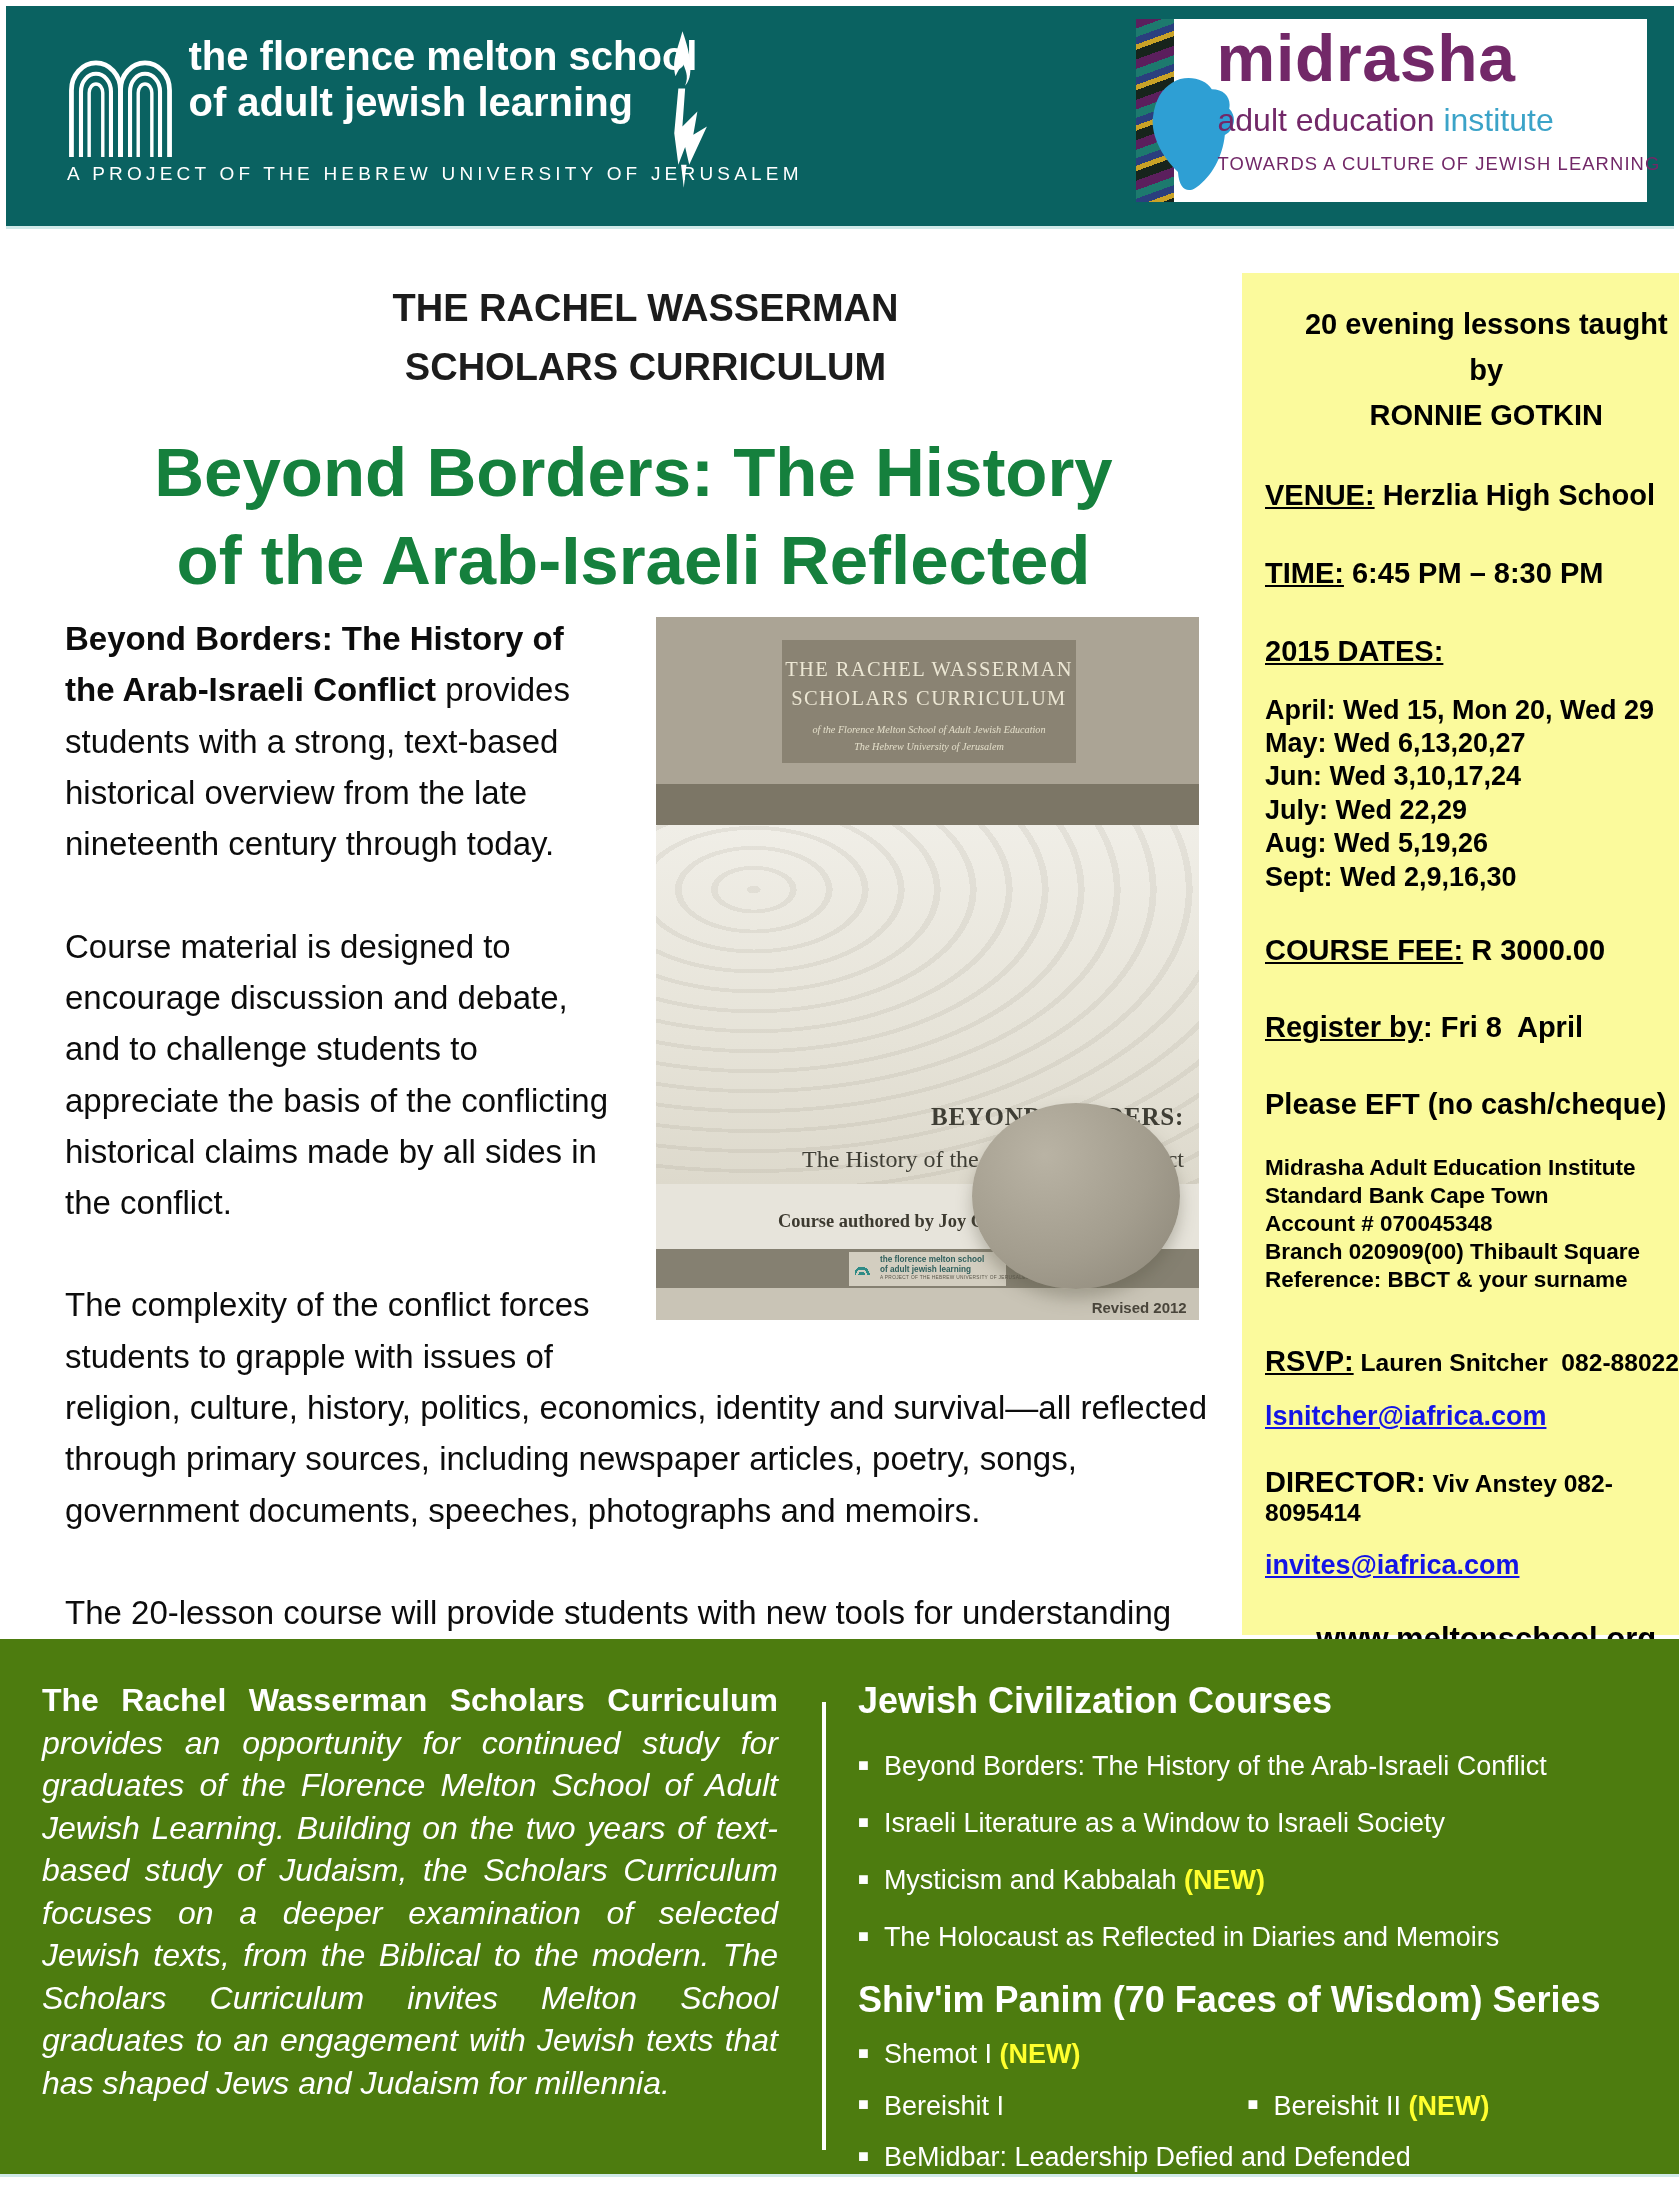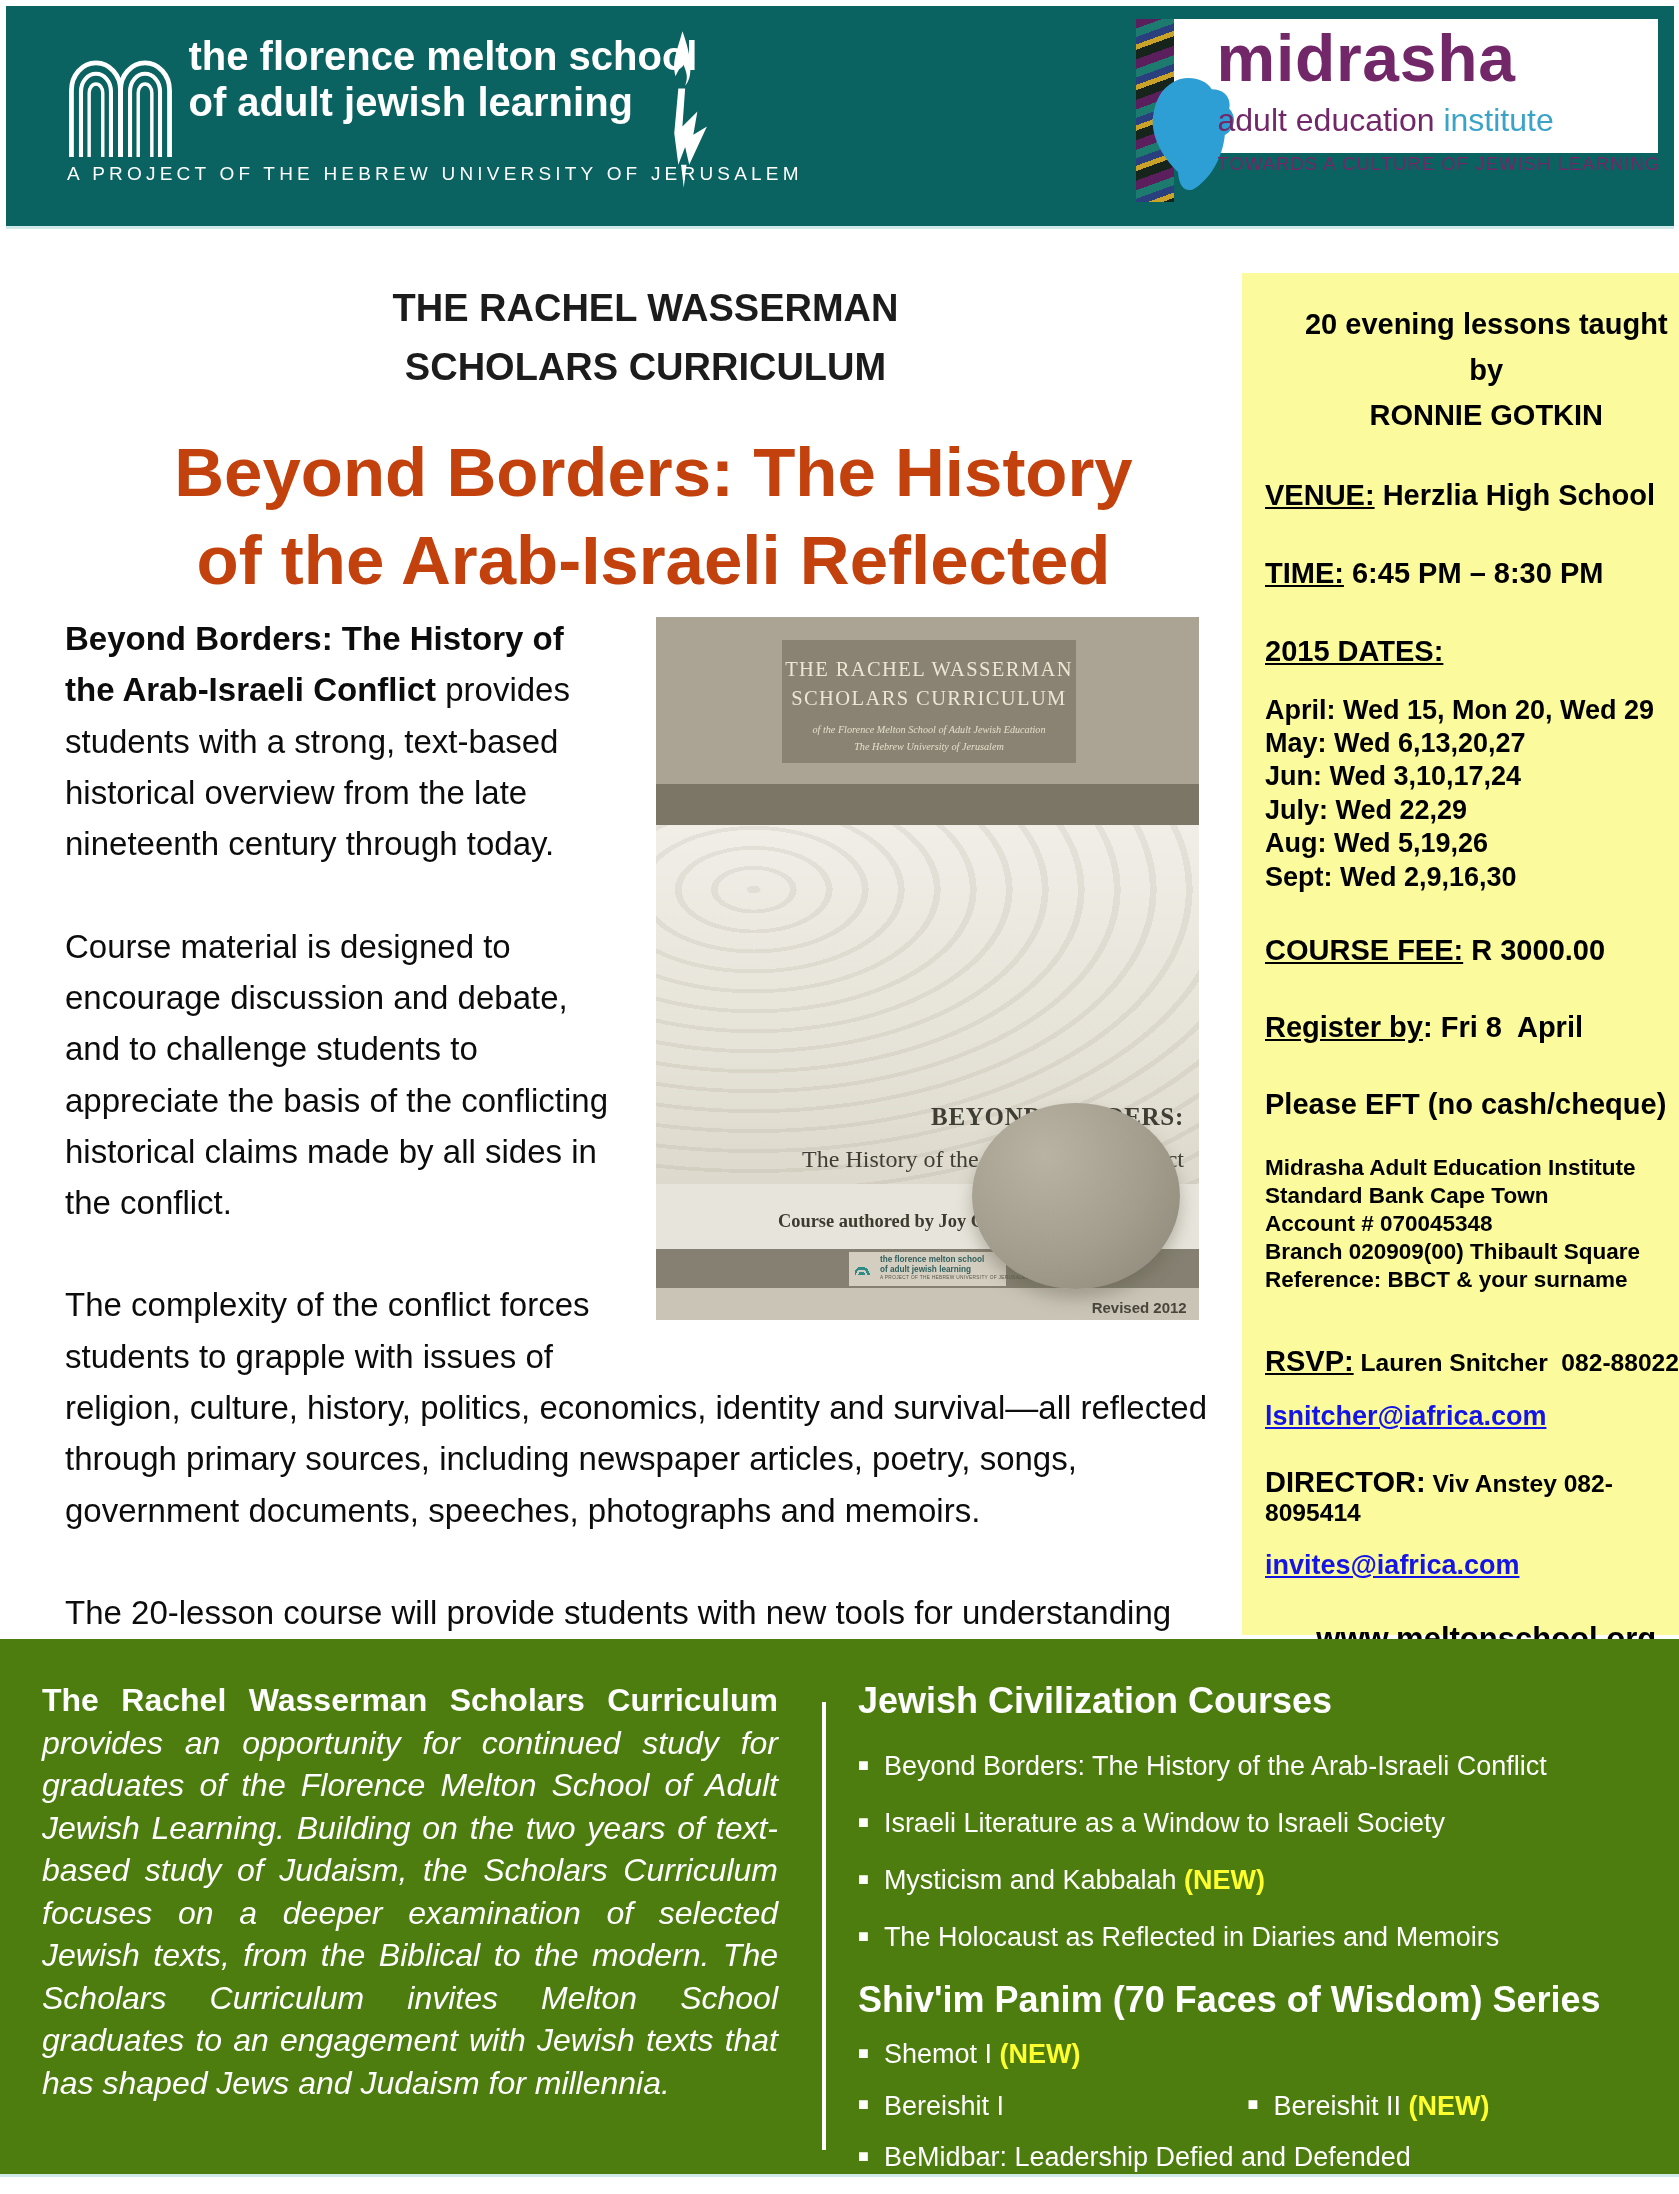--- a/index.html
+++ b/index.html
@@ -7,34 +7,34 @@
   .page{position:relative;width:1679px;height:2194px;background:#ffffff;overflow:hidden;}
 
   
   .top-bar{position:absolute;left:5.5px;top:5.5px;width:1668px;height:220px;background:#0a6261;border-bottom:3.4px solid #cfe9e8;}
   .melton-logo{position:absolute;left:60px;top:23px;color:#ffffff;}
   .arches{position:absolute;left:0;top:12.3px;}
   .melton-text{position:absolute;left:123px;top:4.1px;width:478px;font-size:40px;font-weight:bold;line-height:1.16;white-space:nowrap;}
   .melton-tagline{position:absolute;left:1.4px;top:134px;width:567px;font-size:19px;letter-spacing:4.2px;white-space:nowrap;font-weight:500;}
   .flame{position:absolute;left:596px;top:2.7px;}
 
-  .midrasha-logo{position:absolute;left:1130px;top:13.7px;width:511px;height:134px;background:#ffffff;padding-left:11px;}
+  .midrasha-logo{position:absolute;left:1130px;top:13.7px;width:511px;height:183px;background:#ffffff;}
   .midrasha-strip{position:absolute;left:0;top:0;width:38px;height:183px;
       background:repeating-linear-gradient(160deg,#5b1f5d 0 9px,#1d7a6e 9px 17px,#2a3f7e 17px 24px,#c9a227 24px 29px,#17241c 29px 38px);}
   .africa{position:absolute;left:6.8px;top:57px;z-index:1;}
   .midrasha-name{position:absolute;left:81px;top:5.5px;font-size:66px;font-weight:600;color:#722868;line-height:1;letter-spacing:0.7px;z-index:2;}
   .midrasha-line2{position:absolute;left:82px;top:83px;font-size:32px;color:#722868;z-index:2;white-space:nowrap;}
   .midrasha-line2 .inst{color:#3ba3c8;}
   .midrasha-tagline{position:absolute;left:82px;top:134px;font-size:18.4px;color:#722868;letter-spacing:1.1px;z-index:2;white-space:nowrap;}
 
   
   .kicker{position:absolute;left:65px;top:279px;width:1161px;text-align:center;
       font-size:38px;font-weight:bold;color:#1c1c1c;line-height:1.55;}
-  .big-title{position:absolute;left:32px;top:429px;width:1243px;text-align:center;
-      font-size:69px;font-weight:bold;color:#c2410c;line-height:1.27;margin:0;}
+  .big-title{position:absolute;left:12px;top:429px;width:1243px;text-align:center;
+      font-size:69px;font-weight:bold;color:#15803d;line-height:1.27;margin:0;}
   .body-text{position:absolute;left:65px;top:613px;width:1161px;font-size:33px;color:#0c0c0c;line-height:1.555;}
   .body-text p{margin:0 0 51px 0;}
   .body-text .lead{font-weight:bold;}
 
   
   .book-cover{float:right;width:543px;height:703px;margin:4.1px 27px 12.3px 38px;position:relative;background:#e7e4db;}
   .bc-top{position:absolute;left:0;top:0;width:100%;height:167px;background:#aba495;}
   .bc-box{position:absolute;left:126px;top:22.5px;width:294px;height:123px;background:#8a8373;text-align:center;
       font-family:"Liberation Serif",serif;color:#ece7d4;padding-top:15px;box-sizing:border-box;}
   .bc-box .l1{font-size:20.5px;letter-spacing:1.4px;line-height:1.45;}

